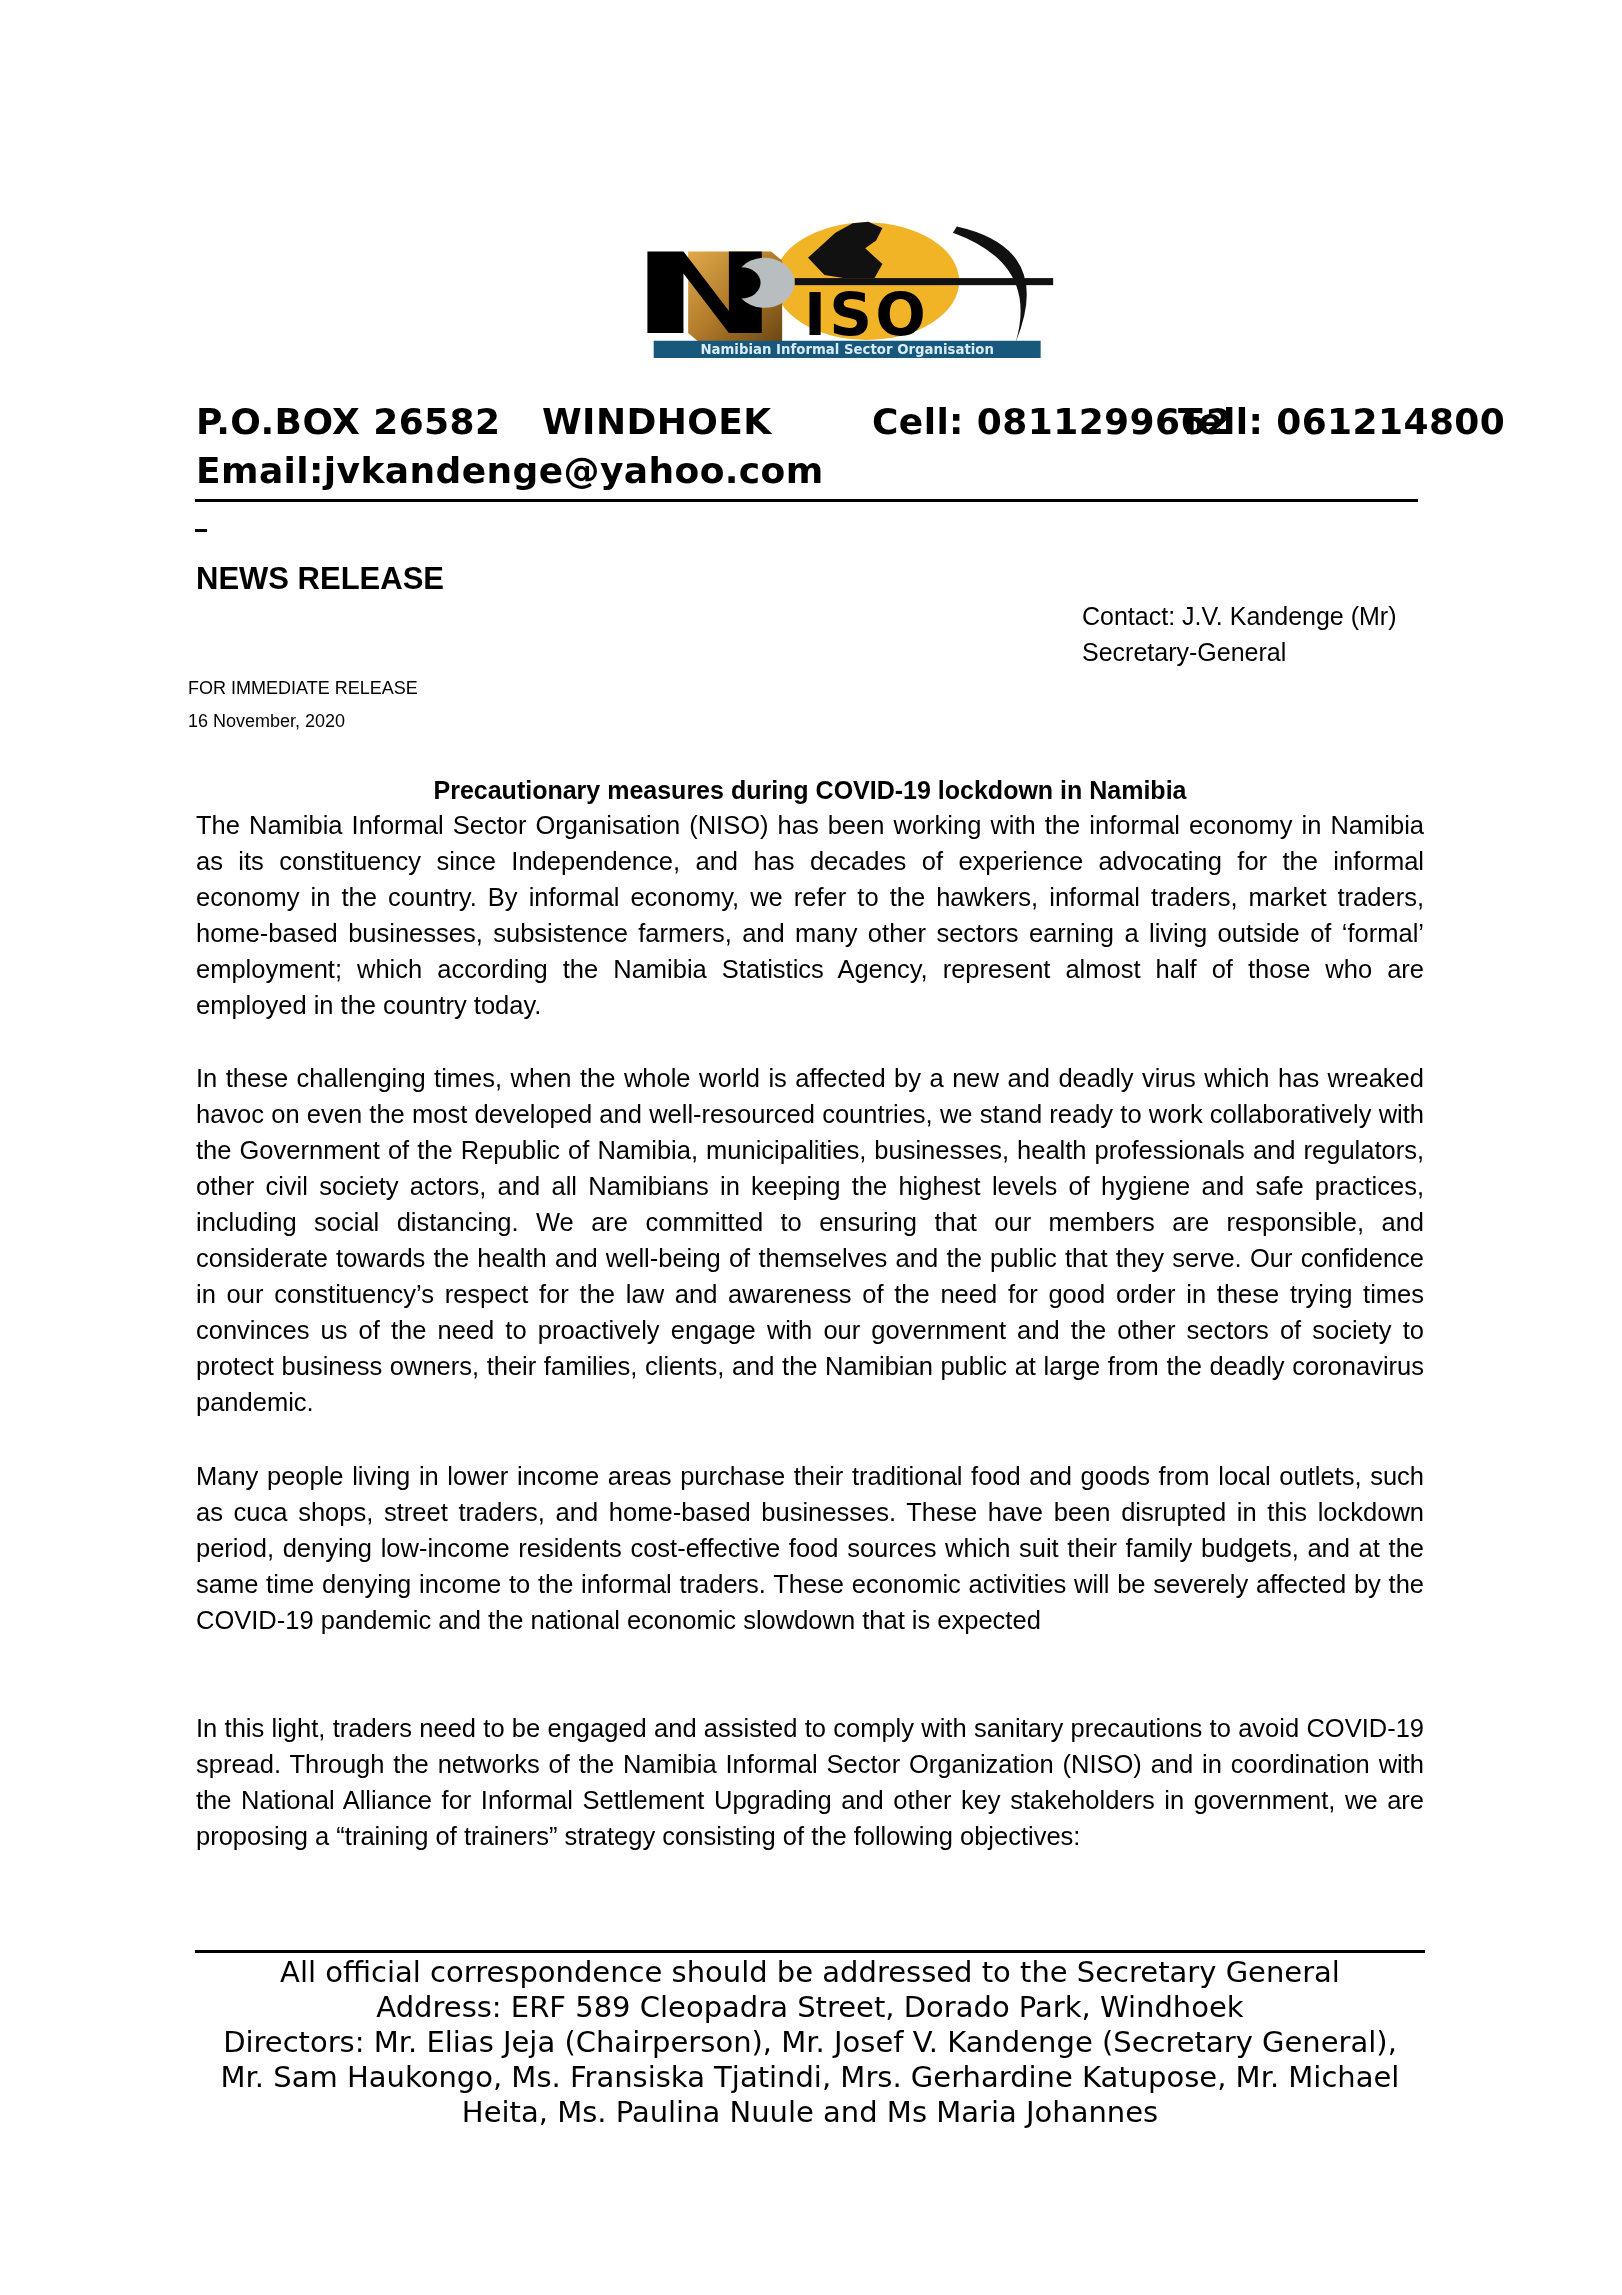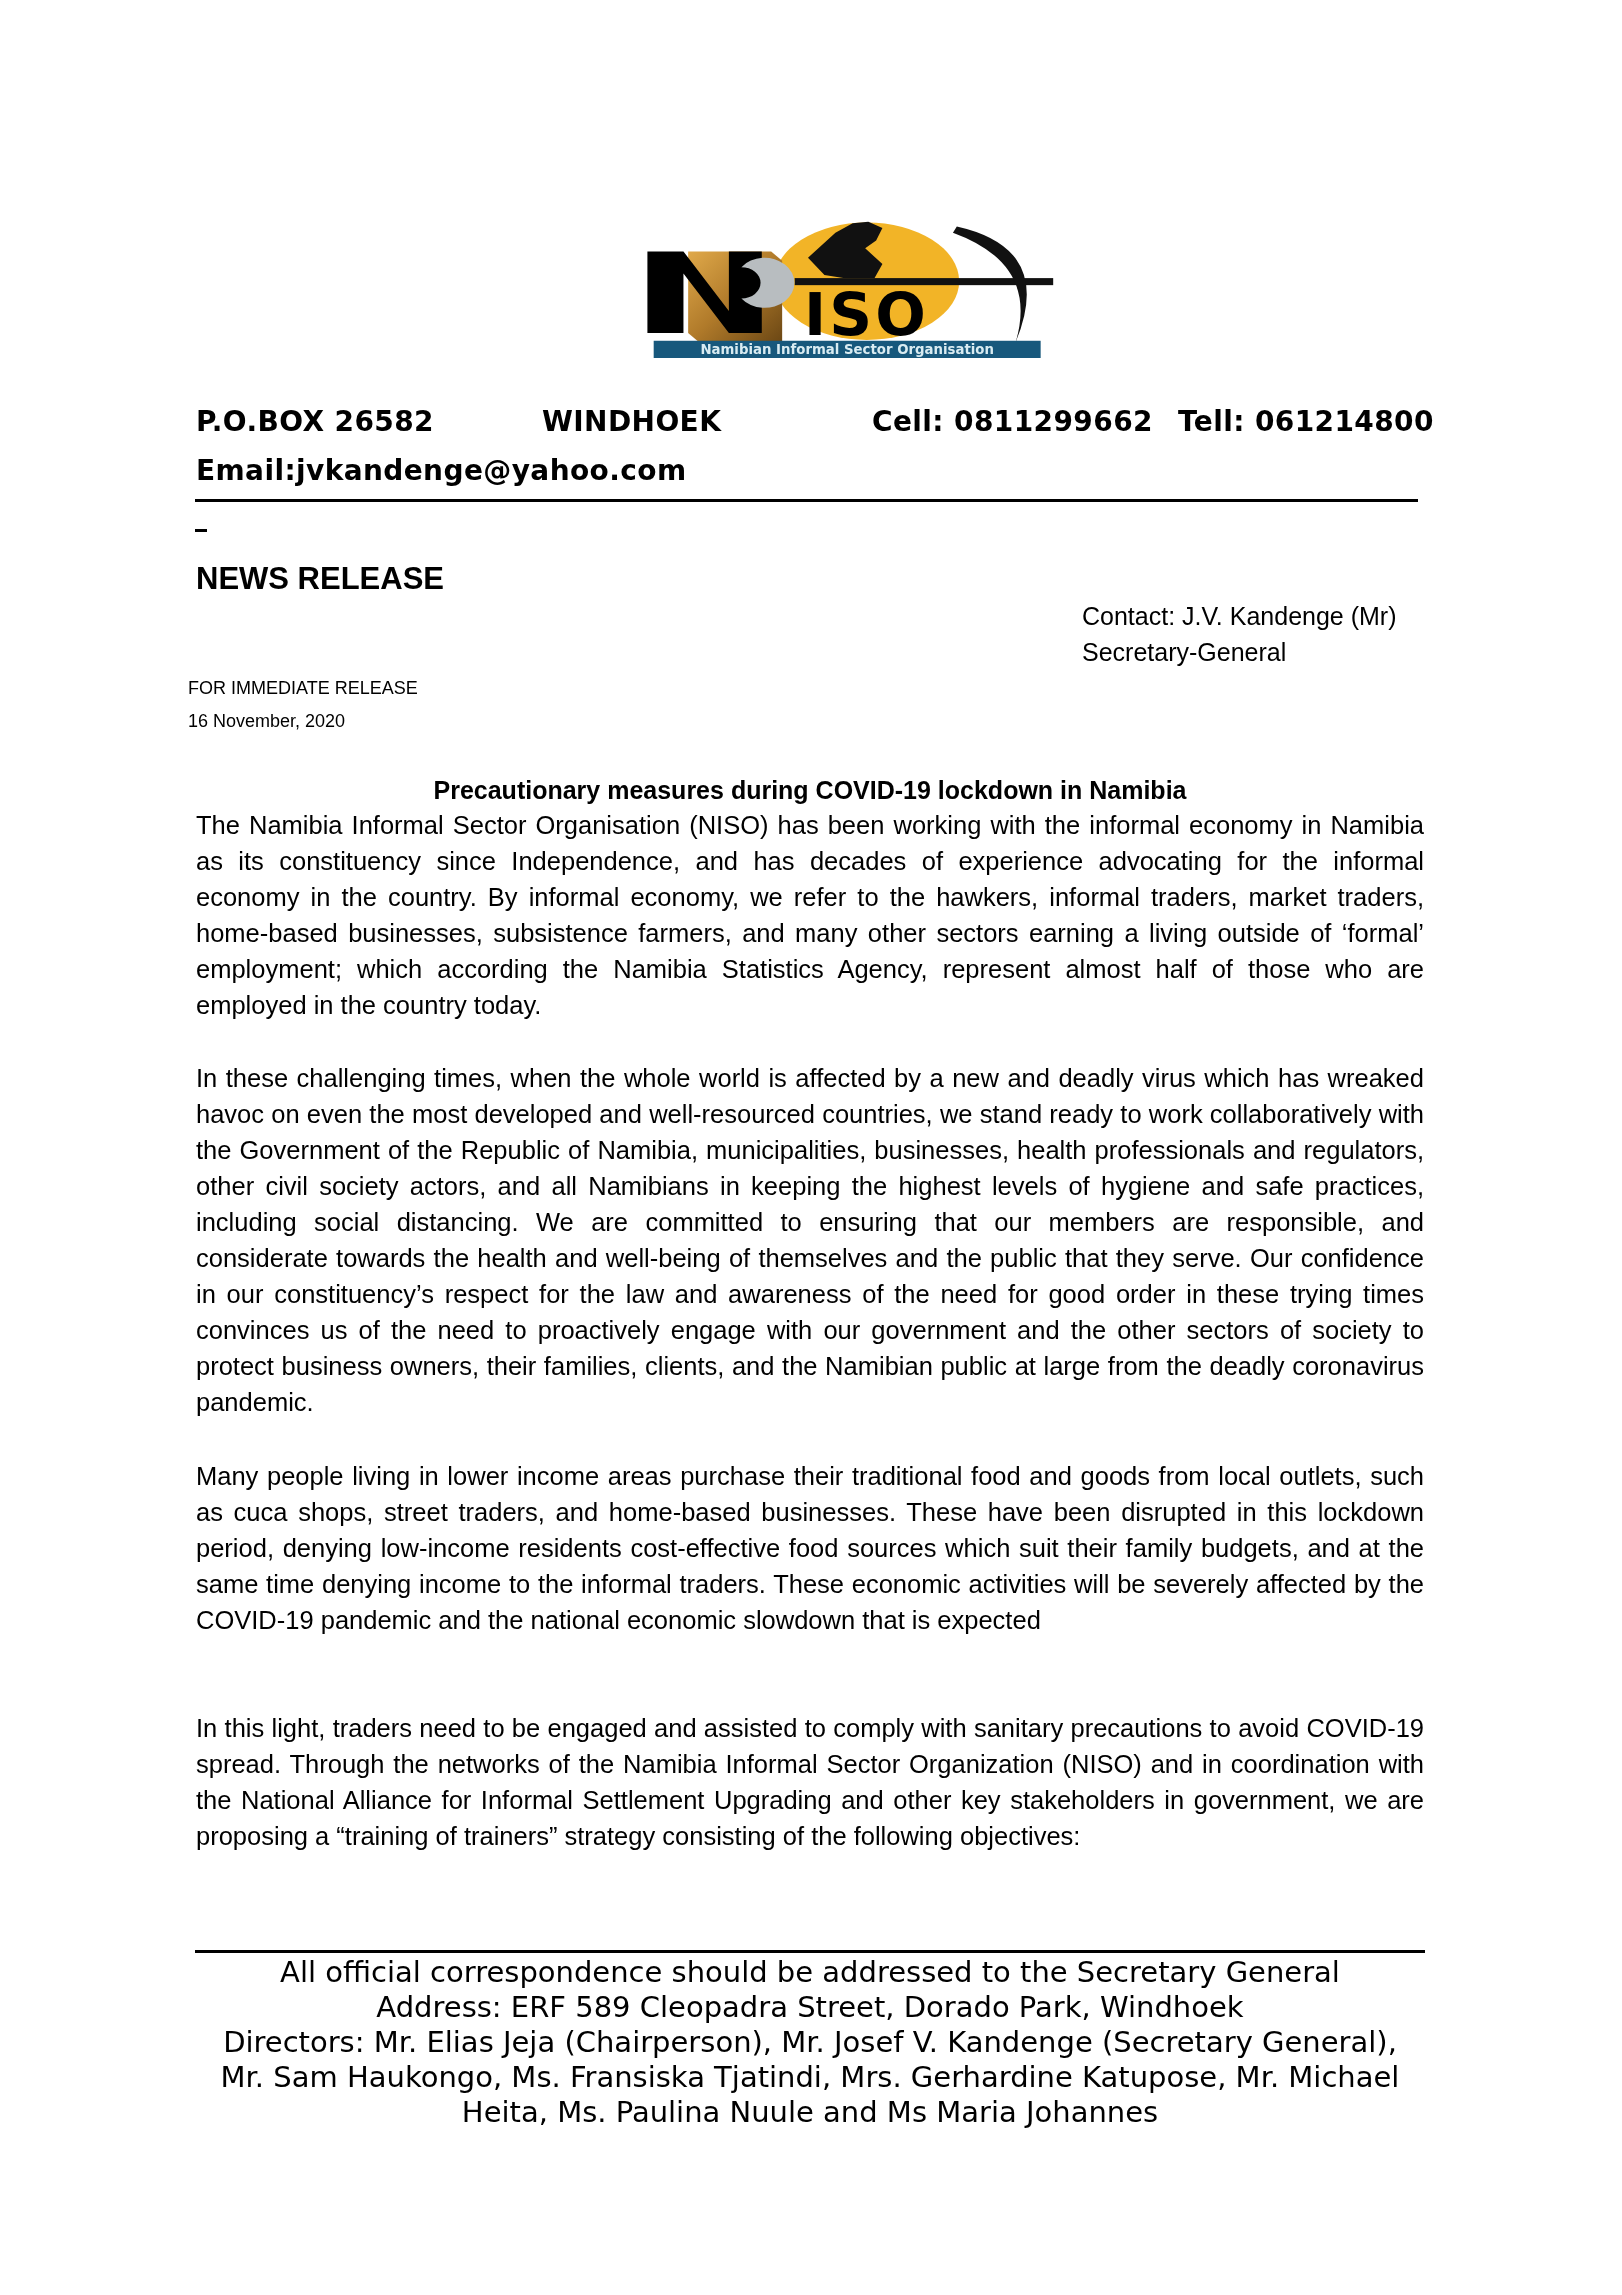--- a/index.html
+++ b/index.html
@@ -3,21 +3,21 @@
   <meta charset="utf-8">
   <style>
     html, body { margin: 0; padding: 0; background: #ffffff; }
     body { width: 1622px; height: 2295px; position: relative; overflow: hidden; color: #000; }
     .abs { position: absolute; }
 
     
     #logo { left: 614px; top: 217px; width: 416px; height: 141px; margin-left: 33px; }
 
     
-    .lh { font-family: "DejaVu Sans", sans-serif; font-weight: bold; font-size: 28px; line-height: 36px; white-space: nowrap; letter-spacing: 0.4px; }
+    .lh { font-family: "DejaVu Sans", sans-serif; font-weight: bold; font-size: 36px; line-height: 36px; white-space: nowrap; letter-spacing: 0.4px; }
     #pobox { left: 196px; top: 404px; }
     #city { left: 542px; top: 404px; }
     #cell { left: 872px; top: 404px; }
     #tel { left: 1178px; top: 404px; }
     #email { left: 196px; top: 440px; margin-top: 13px; }
 
     .rule { position: absolute; background: #000; }
     #rule-top { left: 195px; top: 499px; width: 1223px; height: 3.1px; }
     #rule-dash { left: 195px; top: 529px; width: 11.8px; height: 3.1px; }
 

